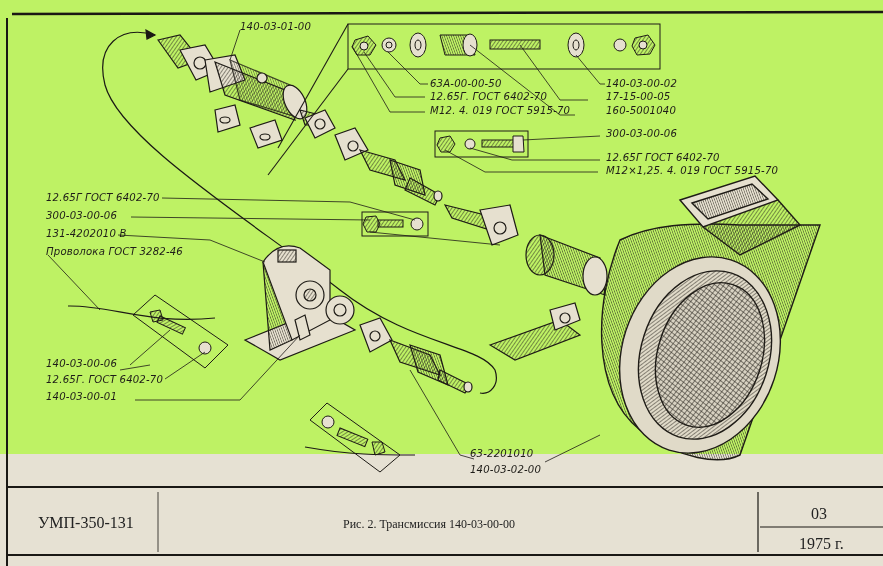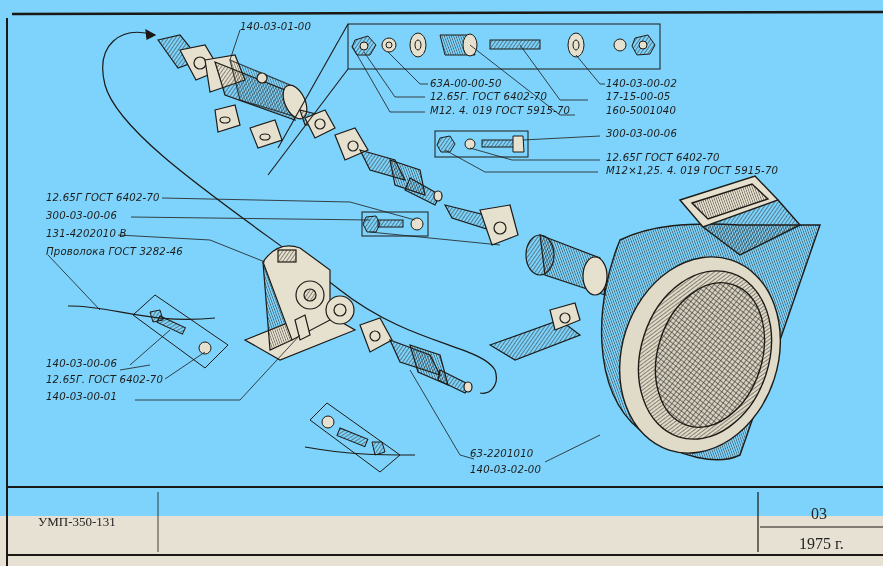--- a/index.html
+++ b/index.html
@@ -1,17 +1,17 @@
 <!DOCTYPE html>
 <html><head>
 <meta charset="utf-8">
 <style>
   html,body{margin:0;padding:0;}
   body{width:883px;height:566px;overflow:hidden;background:#e6e1d3;font-family:"Liberation Sans",sans-serif;}
-  #page{position:relative;width:883px;height:516px;background:#7dd3fc;}
+  #page{position:relative;width:883px;height:454px;background:#bef264;}
   #drawing{position:absolute;left:0;top:0;width:883px;height:566px;}
   .lbl{position:absolute;font-family:"DejaVu Sans",sans-serif;font-style:italic;font-size:11px;color:#1e1c18;white-space:nowrap;letter-spacing:0.2px;transform:scaleX(0.92);transform-origin:left center;}
   .tb{position:absolute;font-family:"Liberation Serif",serif;font-size:13px;color:#222;white-space:nowrap;}
 </style>
 </head>
 <body>
 
 <div id="page">
 
 <svg id="drawing" viewBox="0 0 883 566" xmlns="http://www.w3.org/2000/svg">
@@ -207,17 +207,18 @@
 <div class="lbl" style="left:46px;top:227px">131-4202010 В</div>
 <div class="lbl" style="left:46px;top:245px">Проволока ГОСТ 3282-46</div>
 
 <div class="lbl" style="left:46px;top:357px">140-03-00-06</div>
 <div class="lbl" style="left:46px;top:373px">12.65Г. ГОСТ 6402-70</div>
 <div class="lbl" style="left:46px;top:390px">140-03-00-01</div>
 
 <div class="lbl" style="left:470px;top:447px">63-2201010</div>
 <div class="lbl" style="left:470px;top:463px">140-03-02-00</div>
 
-<div class="tb" style="left:38px;top:514px;font-size:13px">УМП-350-131</div>
+<div class="tb" style="left:38px;top:514px;font-size:16px">УМП-350-131</div>
+<div class="tb" style="left:343px;top:517px;font-size:12px">Рис. 2. Трансмиссия 140-03-00-00</div>
 <div class="tb" style="left:811px;top:505px;font-size:16px">03</div>
 <div class="tb" style="left:799px;top:535px;font-size:16px">1975 г.</div>
 
 </div>
 
 </body></html>

